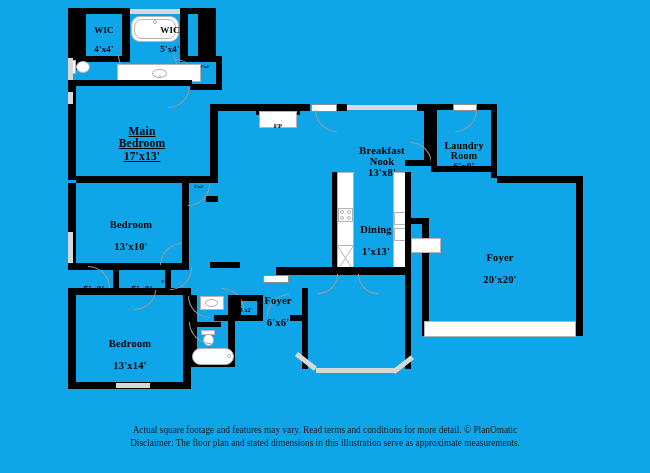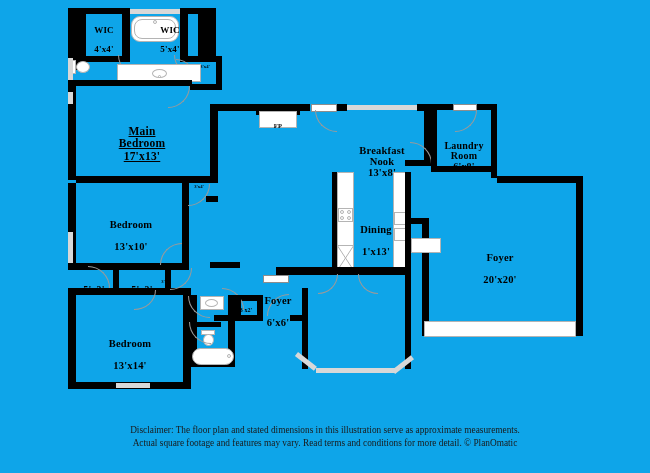--- a/index.html
+++ b/index.html
@@ -266,17 +266,17 @@
   <div class="w" style="left:302px;top:321px;width:6px;height:48px;"></div>
 
   <div class="wl" style="left:298px;top:352px;width:24px;height:5px;transform:rotate(38deg);transform-origin:left top;"></div>
   <div class="wl" style="left:316px;top:368px;width:80px;height:5px;"></div>
   <div class="wl" style="left:392px;top:370px;width:24px;height:5px;transform:rotate(-38deg);transform-origin:left top;"></div>
 
 
   <div class="fx" style="left:411px;top:238px;width:30px;height:15px;"></div>
 
   <div id="disc">
+    <div>Actual square footage and features may vary. Read terms and conditions for more detail. © PlanOmatic</div>
     <div>Disclaimer: The floor plan and stated dimensions in this illustration serve as approximate measurements.</div>
-    <div>Actual square footage and features may vary. Read terms and conditions for more detail. © PlanOmatic</div>
   </div>
 
 </div>
 
 </body></html>

